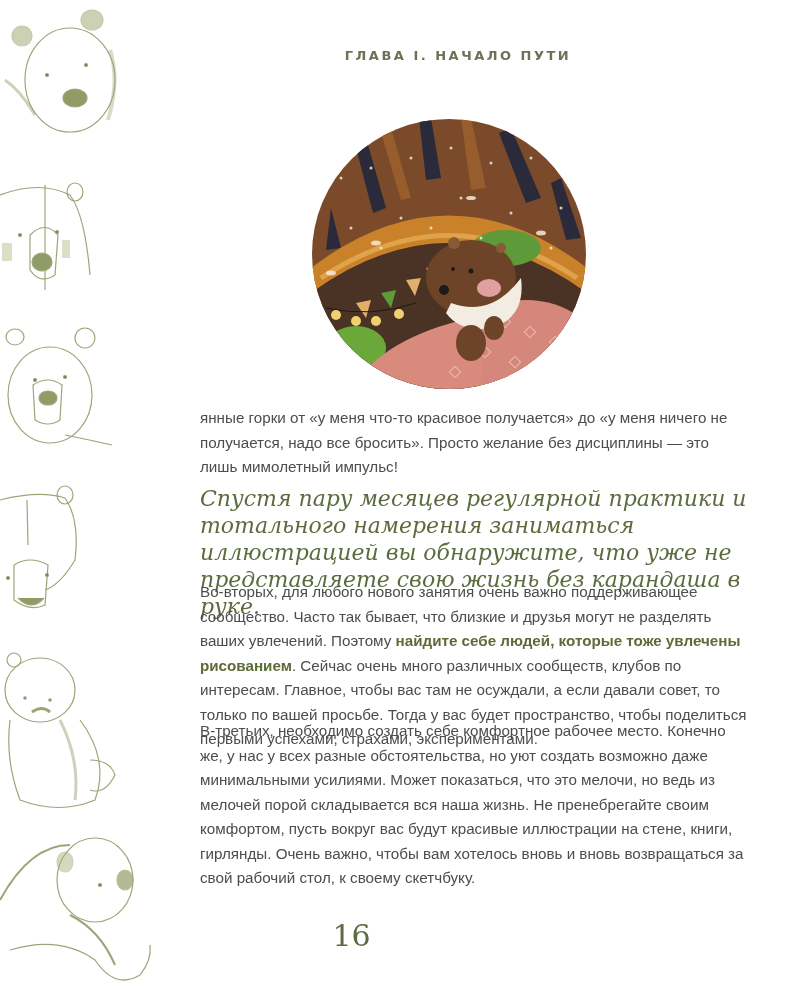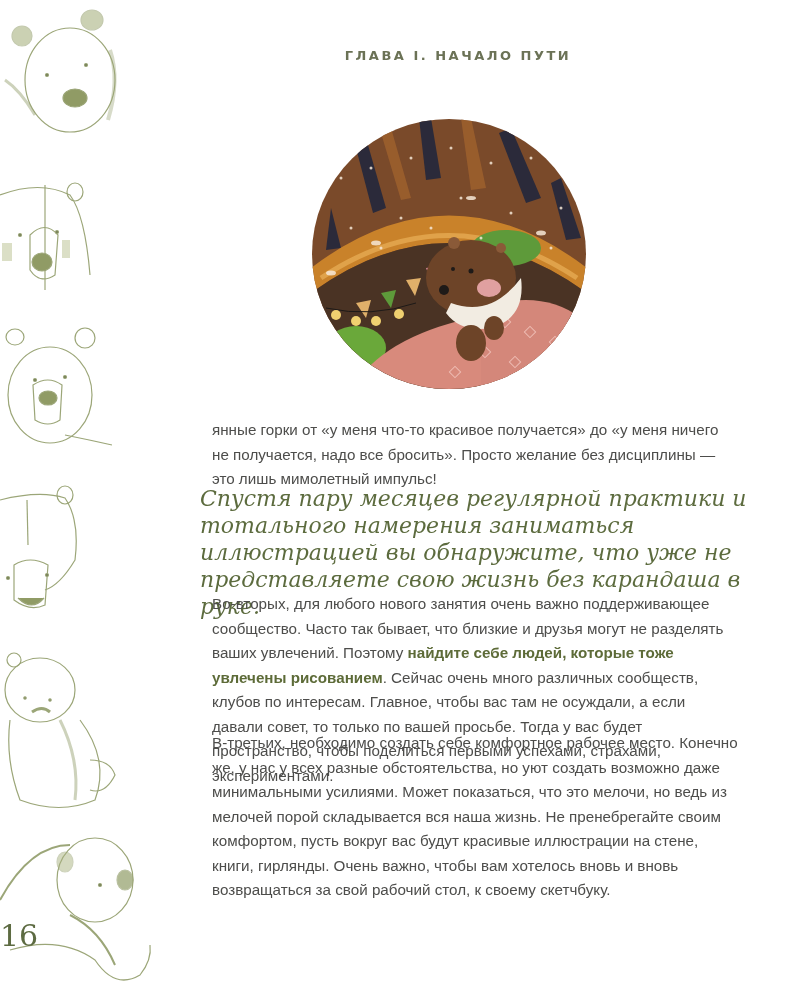--- a/index.html
+++ b/index.html
@@ -10,23 +10,23 @@
          font-family:"DejaVu Sans", sans-serif; font-weight:bold; font-size:13px; letter-spacing:2.5px;
          color:#6b7256; }
   .illustration { position:absolute; left:311px; top:118px; width:276px; height:272px; }
   .body-text { position:absolute; left:200px; width:550px; font-size:15.2px; line-height:24.5px; color:#4d4d4b; }
   .p1 { top:406px; }
   .quote { position:absolute; left:200px; top:485px; width:560px;
          font-family:"DejaVu Serif", serif; font-style:italic; font-size:22px; line-height:27px; color:#5c6b3e; }
   .p2 { top:580px; }
   .p3 { top:719px; }
   .hl { color:#5d6b38; font-weight:bold; }
-  .page-number { position:absolute; left:0; width:703px; top:918px;
+  .page-number { position:absolute; left:0; width:703px; text-align:center; top:918px;
          font-family:"DejaVu Serif", serif; font-size:30px; color:#5d6b42; }
-  p { margin:12px; }
+  p { margin:0; }
 </style>
 </head>
 <body>
 
 <svg class="margin-sketches" viewBox="0 0 160 1000">
   <g fill="none" stroke="#8a9660" stroke-width="1.2" opacity="0.85">
 
     <g>
       <ellipse cx="70" cy="80" rx="45" ry="52"></ellipse>
       <ellipse cx="22" cy="36" rx="10" ry="10" fill="#9aa56a" opacity="0.6"></ellipse>

